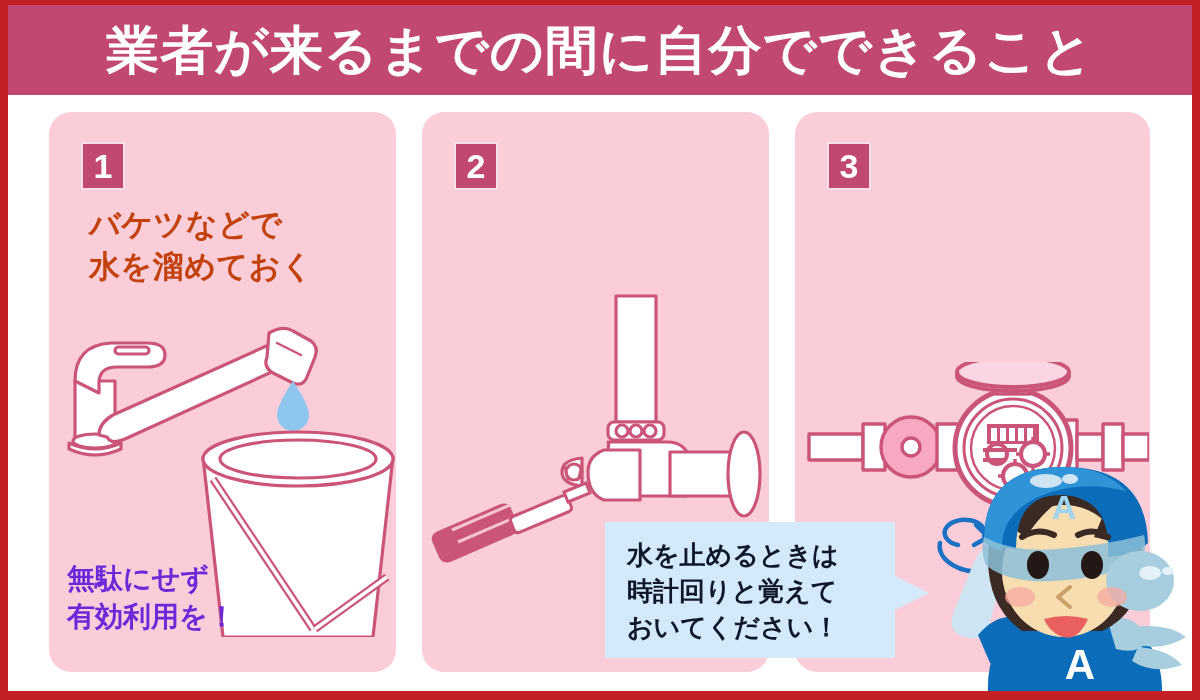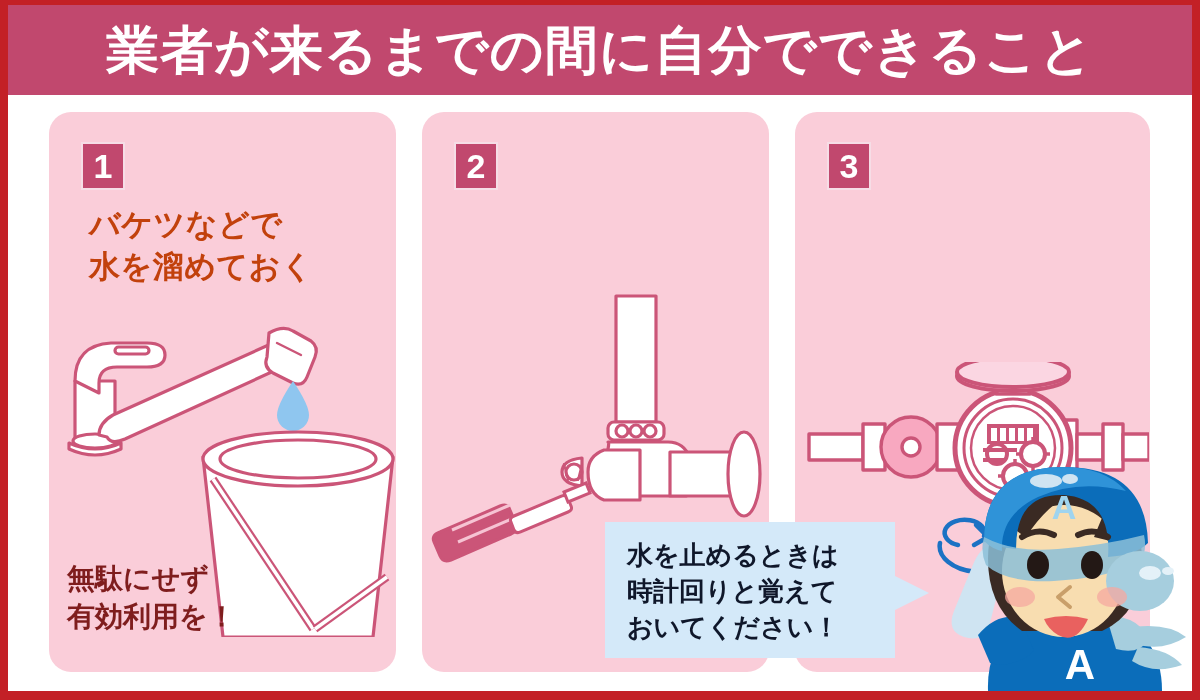--- a/index.html
+++ b/index.html
@@ -61,21 +61,21 @@
     color:#c2410c;
     font-size:31px;
     font-weight:600;
     line-height:1.35;
     white-space:pre-line;
     letter-spacing:0.5px;
     margin-left:8px;
   }
   .footnote{
     position:absolute; left:10px; bottom:36px;
-    color:#7f1d1d;
+    color:#6d28d9;
     font-size:28px; font-weight:bold;
     line-height:1.35;
     white-space:pre-line;
   }
   
   .bubble{
     position:absolute; left:597px; top:517px;
     width:290px; height:136px;
     background:#d4e9f9;
     z-index:30;

